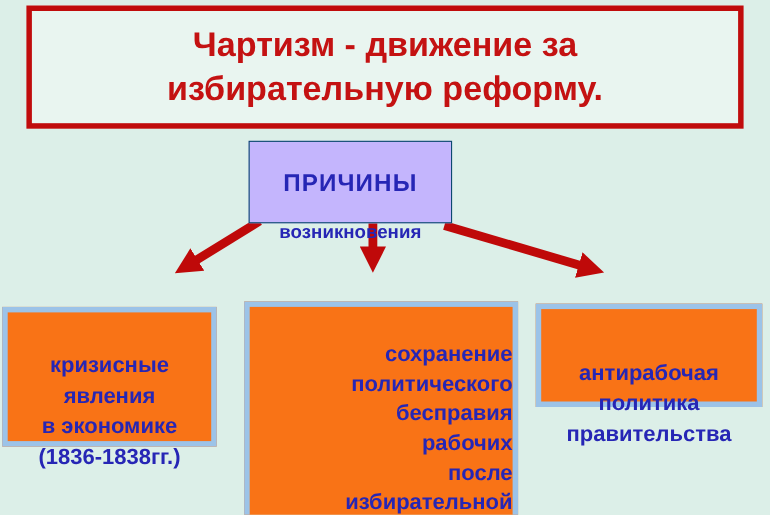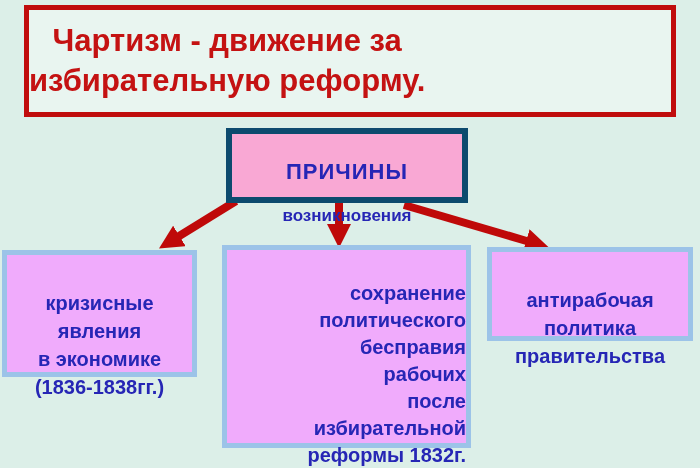--- a/index.html
+++ b/index.html
@@ -30,46 +30,47 @@
     top: 5px;
     width: 652px;
     height: 112px;
     border: 5px solid #c00c0c;
     background: #e9f5f0;
     color: #c41212;
     font-size: 31px;
     line-height: 40px;
     display: flex;
     align-items: center;
-    justify-content: flex-start;
+    justify-content: center;
   }
   .header-box {
     left: 226px;
     top: 128px;
-    width: 242px;
+    width: 185px;
     height: 75px;
-    border: 6px solid #0c4a6e;
-    background: #f9a8d4;
+    border: 1px solid #0c4a6e;
+    background: #c4b5fd;
     color: #2626b5;
     padding-top: 7px;
   }
   .header-line1 {
     font-size: 22px;
     line-height: 26px;
     letter-spacing: 1px;
   }
   .header-line2 {
     font-size: 17px;
     line-height: 26px;
   }
   .cause-box {
     border: 5px solid #9cc3e8;
-    background: #f0abfc;
+    background: #f97316;
     color: #2626b5;
     font-size: 20px;
+    margin-top: 29px;
   }
   .cause-left {
     left: 2px;
     top: 250px;
     width: 195px;
     height: 127px;
     line-height: 28px;
     padding-top: 6px;
   }
   .cause-center {
@@ -80,21 +81,21 @@
     line-height: 27px;
     padding-top: 3px;
     text-align: right;
   }
   .cause-right {
     left: 487px;
     top: 247px;
     width: 206px;
     height: 94px;
     line-height: 28px;
-    padding-top: 6px;
+    padding-top: 16px;
   }
   .arrows-layer {
     position: absolute;
     left: 0;
     top: 0;
     width: 700px;
     height: 468px;
     pointer-events: none;
   }
 </style>

